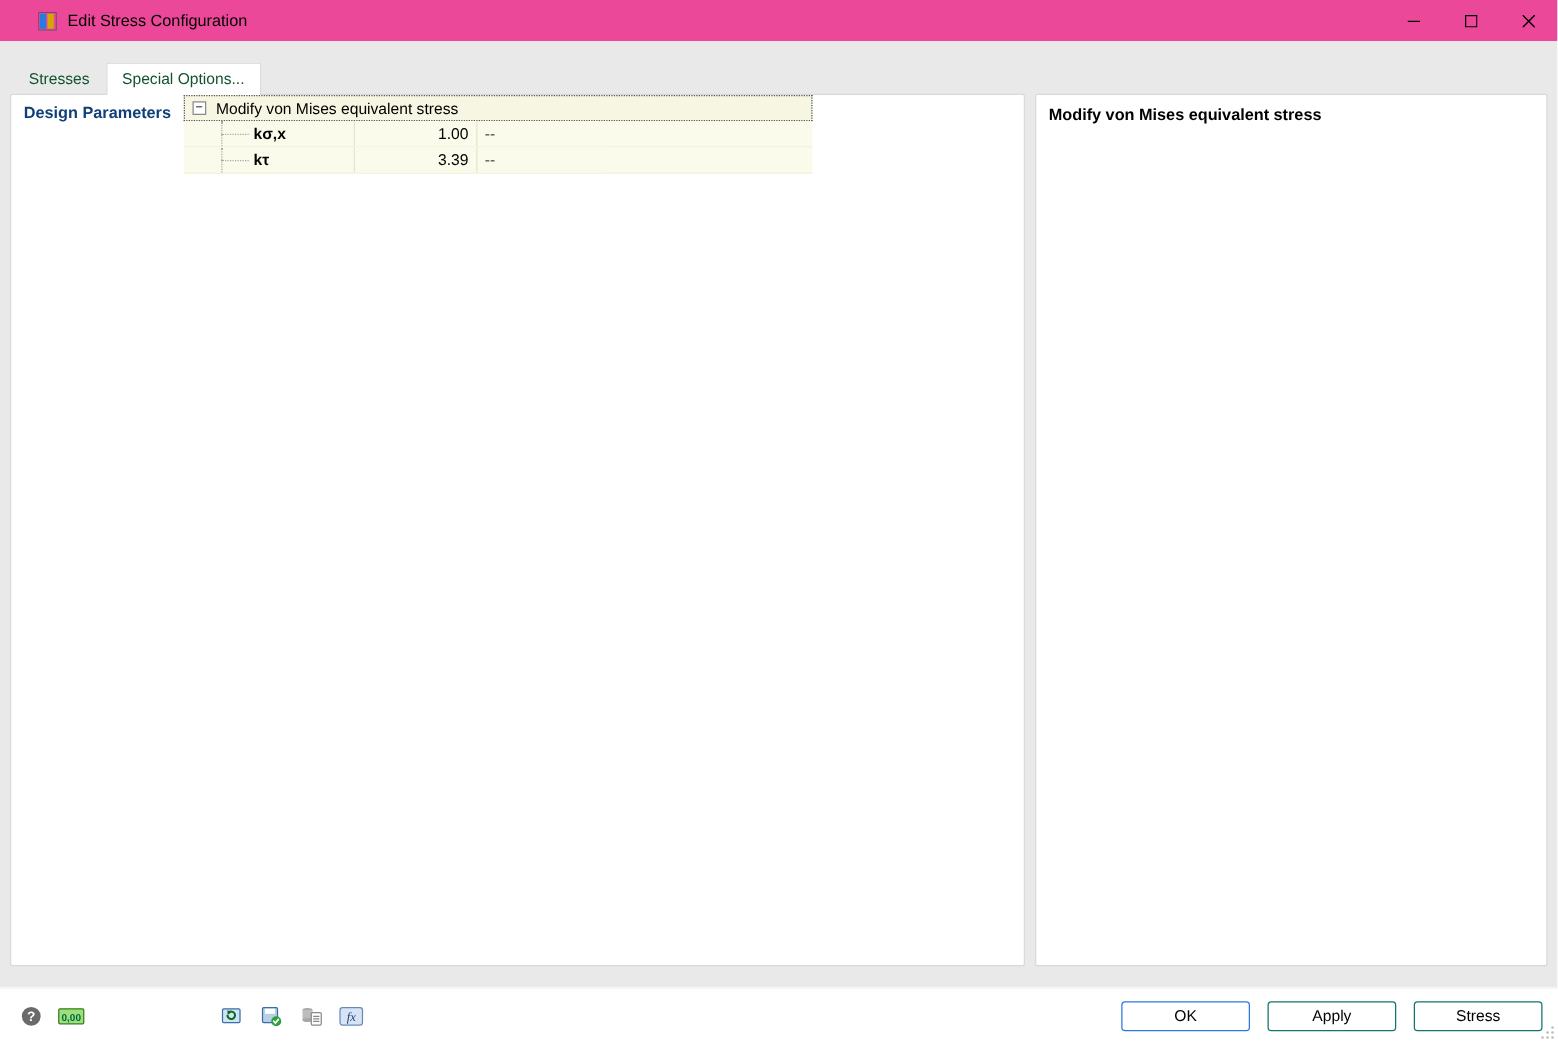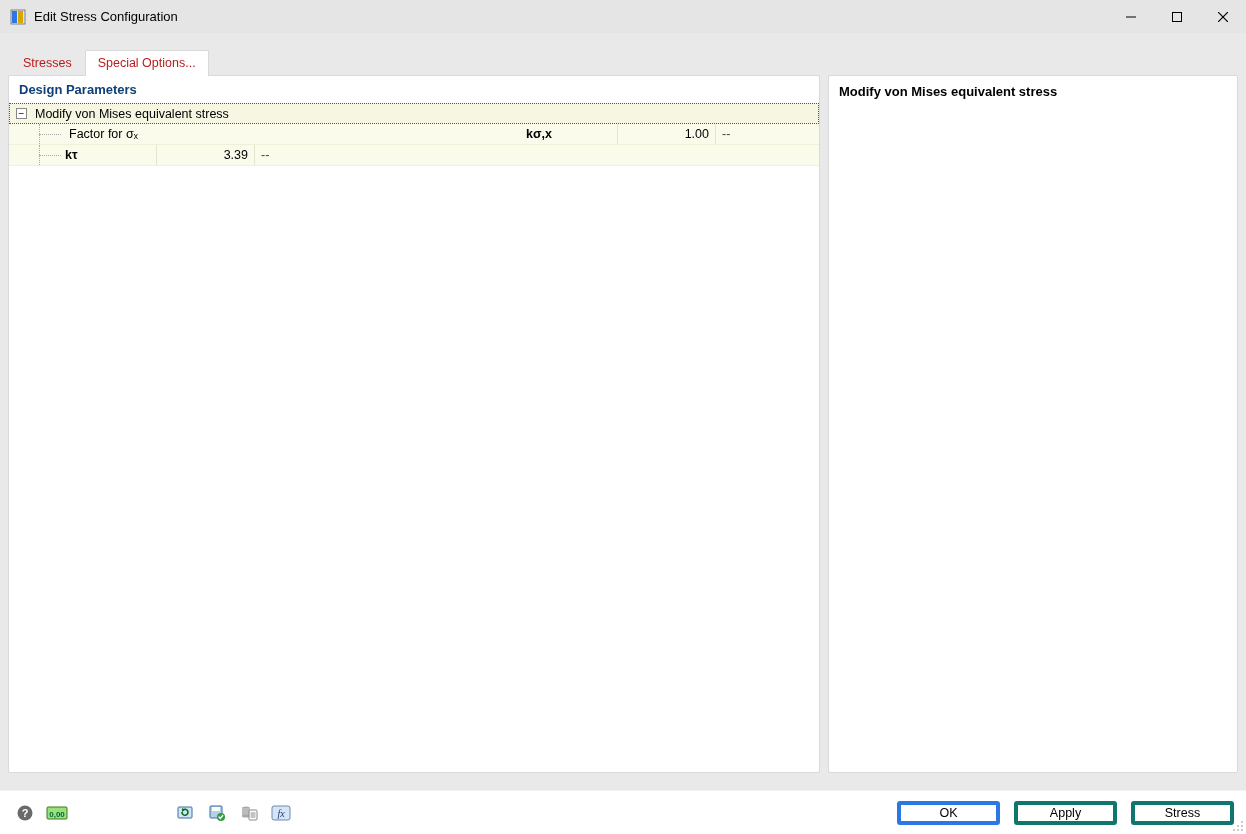--- a/index.html
+++ b/index.html
@@ -11,21 +11,22 @@
     background: #fff;
     color: #000;
     overflow: hidden;
   }
 
   
   .titlebar {
     height: 33px;
     display: flex;
     align-items: center;
-    background: #e5e5e5;
+    background: #ec4899;
+    padding-left: 20px;
   }
   .titlebar .app-icon {
     width: 16px; height: 16px;
     margin: 0 8px 0 10px;
   }
   .titlebar .title {
     flex: 0 0 auto;
     font-size: 13px;
   }
   .titlebar .spacer { flex: 1 1 auto; }
@@ -41,21 +42,21 @@
   .tabstrip {
     display: flex;
     align-items: flex-end;
     gap: 0;
     padding: 13px 0 0 10px;
     height: 42px;
   }
   .tab {
     padding: 5px 12px 6px 12px;
     font-size: 12.5px;
-    color: #b91c1c;
+    color: #14532d;
     border: 1px solid transparent;
     border-bottom: none;
     cursor: default;
     position: relative;
     top: 1px;
   }
   .tab.active {
     background: #fff;
     border-color: #d9d9d9;
     border-radius: 2px 2px 0 0;
@@ -68,21 +69,21 @@
     gap: 8px;
     padding: 0 8px;
     height: 698px;
   }
   .panel {
     background: #fff;
     border: 1px solid #d9d9d9;
     border-radius: 2px;
     overflow: hidden;
   }
-  .panel.left  { flex: 0 0 812px; display: flex; flex-direction: column; }
+  .panel.left  { flex: 0 0 812px; display: flex; flex-direction: row; }
   .panel.right { flex: 1 1 auto; }
 
   .section-header {
     color: #0f3f78;
     font-weight: 600;
     font-size: 13px;
     padding: 6px 10px 6px 10px;
   }
 
   
@@ -120,21 +121,21 @@
     border-left: 1px dotted #aaa;
   }
   .indent-guides::after {
     content: "";
     position: absolute;
     left: 30px; top: 10px; width: 22px;
     border-top: 1px dotted #aaa;
   }
   .col-name   { flex: 1 1 auto; padding-left: 4px; }
   .col-symbol { flex: 0 0 80px; font-weight: bold; }
-  .col-value  { flex: 0 0 98px; text-align: center; padding-right: 6px; border-left: 1px solid #e5e5cf; height: 100%; display: flex; align-items: center; justify-content: flex-end; background: #fbfbeb; margin-left: 11px; }
+  .col-value  { flex: 0 0 98px; text-align: center; padding-right: 6px; border-left: 1px solid #e5e5cf; height: 100%; display: flex; align-items: center; justify-content: flex-end; background: #fbfbeb; }
   .col-unit   { flex: 0 0 104px; padding-left: 6px; border-left: 1px solid #e5e5cf; height: 100%; display: flex; align-items: center; background: #fbfbeb; color: #444; }
 
   .tree-row.group .col-name { padding-left: 0; }
   .tree-row.group .col-value, .tree-row.group .col-unit { visibility: hidden; }
 
   .right-heading {
     font-weight: 700;
     font-size: 13px;
     padding: 8px 10px;
   }
@@ -155,21 +156,21 @@
     width: 26px; height: 24px;
     border: 1px solid transparent;
     border-radius: 2px;
     display: inline-flex; align-items: center; justify-content: center;
     cursor: default;
   }
   .ftr-gap-large { width: 90px; }
   .footer .spacer { flex: 1 1 auto; }
   .btn {
     width: 103px; height: 24px;
-    border: 4px solid #0f766e;
+    border: 1px solid #0f766e;
     border-radius: 3px;
     background: #fff;
     font-size: 12.5px;
     display: inline-flex; align-items: center; justify-content: center;
     cursor: default;
     margin-left: 8px;
   }
   .btn.primary { border-color: #2b78e4; }
 
   .grip {
@@ -230,21 +231,20 @@
         <div class="tree-row group">
           <span class="toggle-box">−</span>
           <span class="col-name" style="padding-left:2px;">Modify von Mises equivalent stress</span>
           <span class="col-symbol"></span>
           <span class="col-value"></span>
           <span class="col-unit"></span>
         </div>
 
         <div class="tree-row">
           <span class="indent-guides"></span>
-          <span class="col-name">Factor for σₓ</span>
           <span class="col-symbol">kσ,x</span>
           <span class="col-value">1.00</span>
           <span class="col-unit">--</span>
         </div>
 
         <div class="tree-row">
           <span class="indent-guides"></span>
           <span class="col-symbol">kτ</span>
           <span class="col-value">3.39</span>
           <span class="col-unit">--</span>

